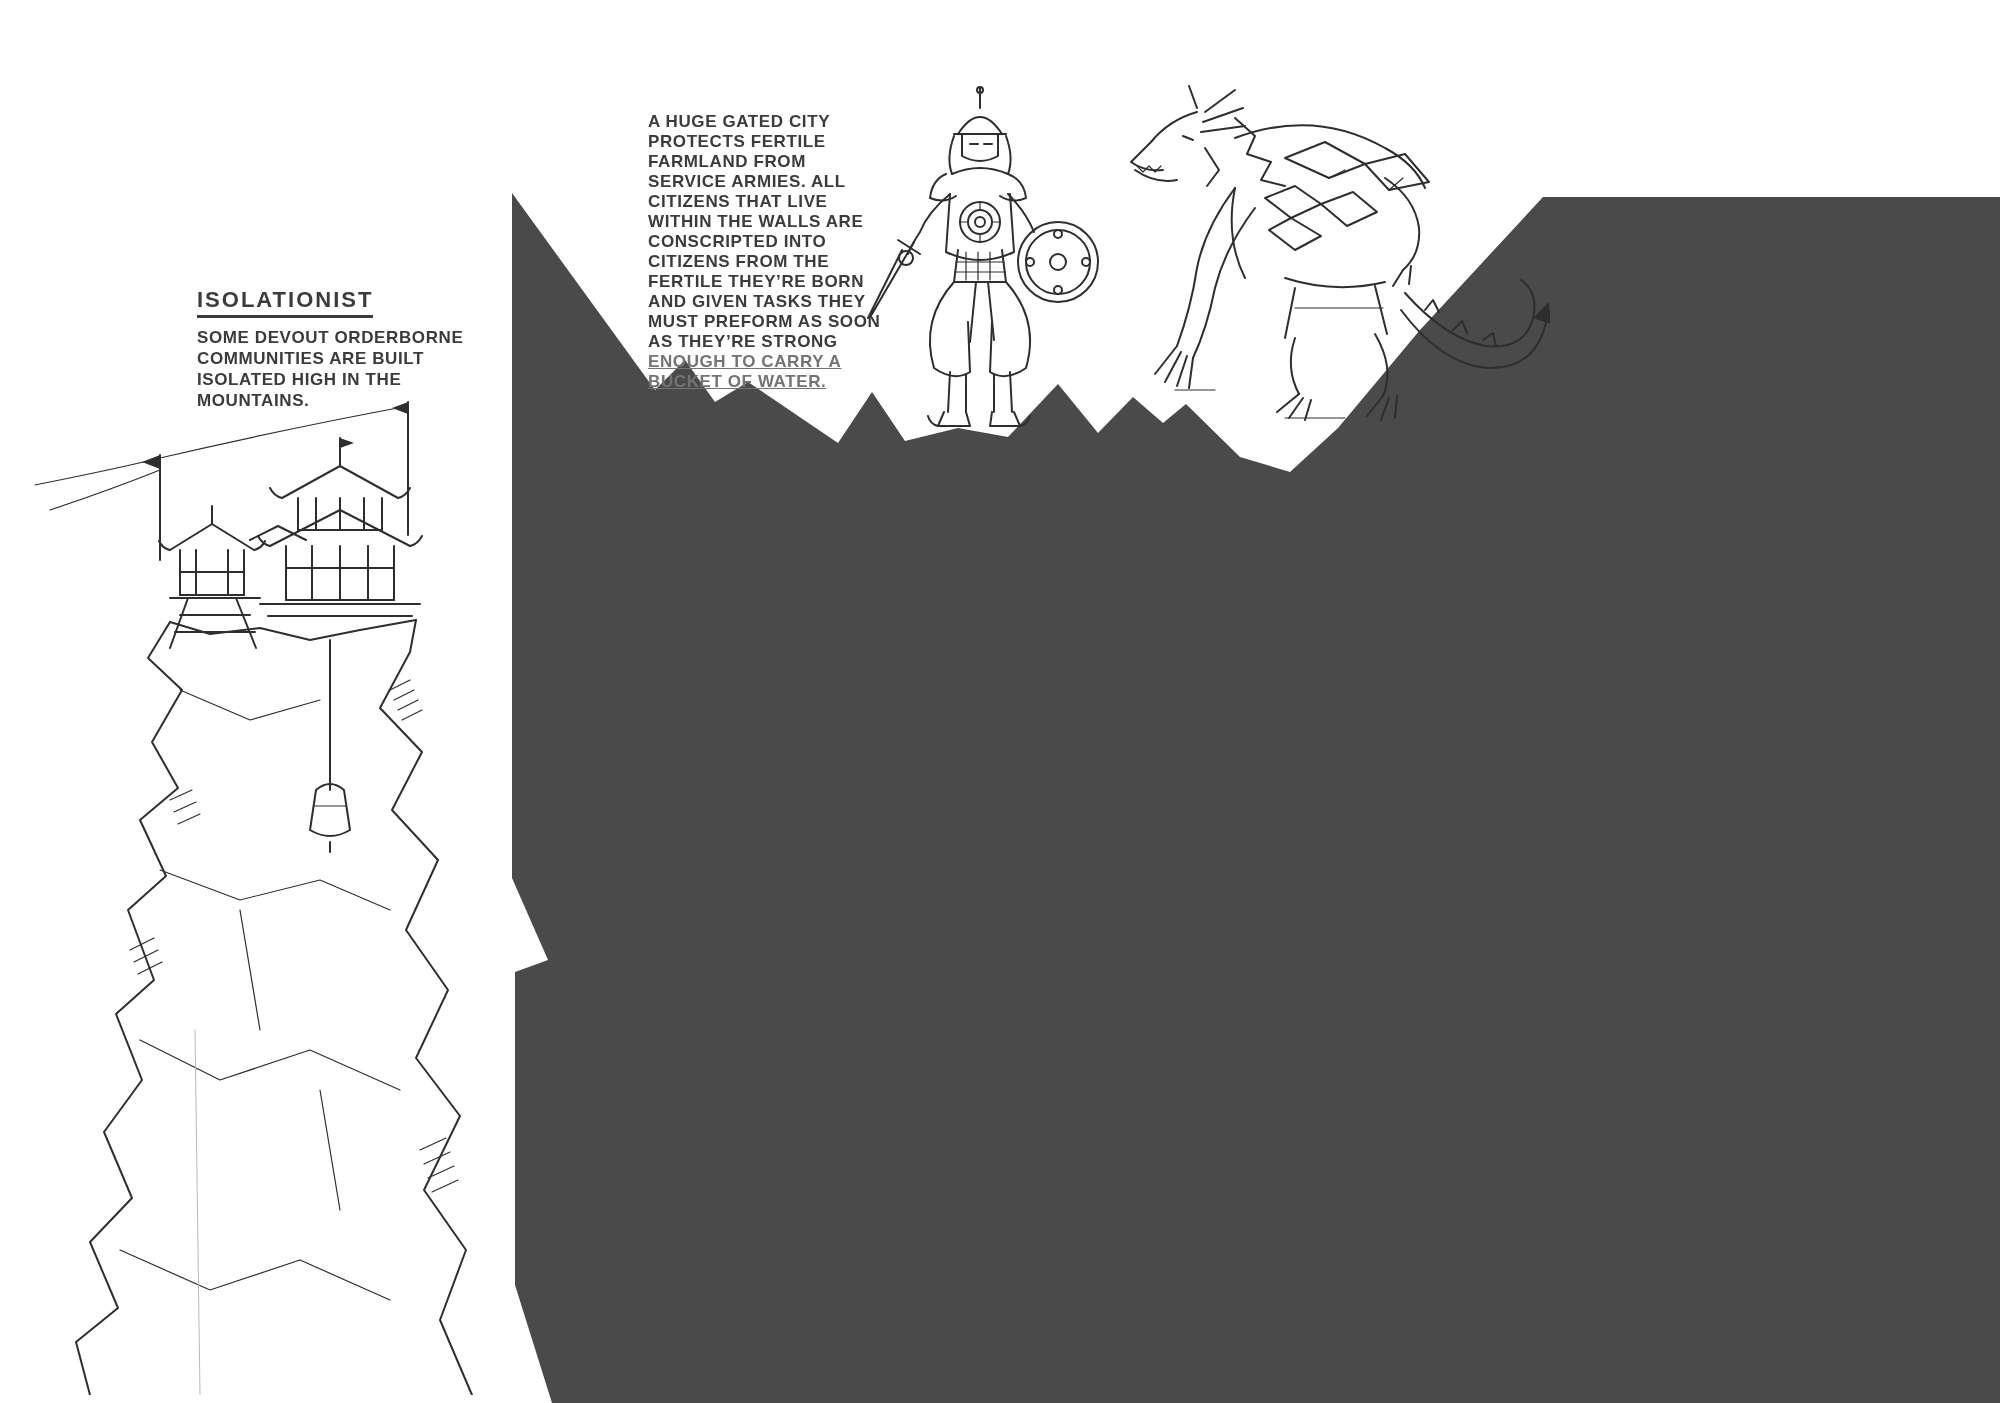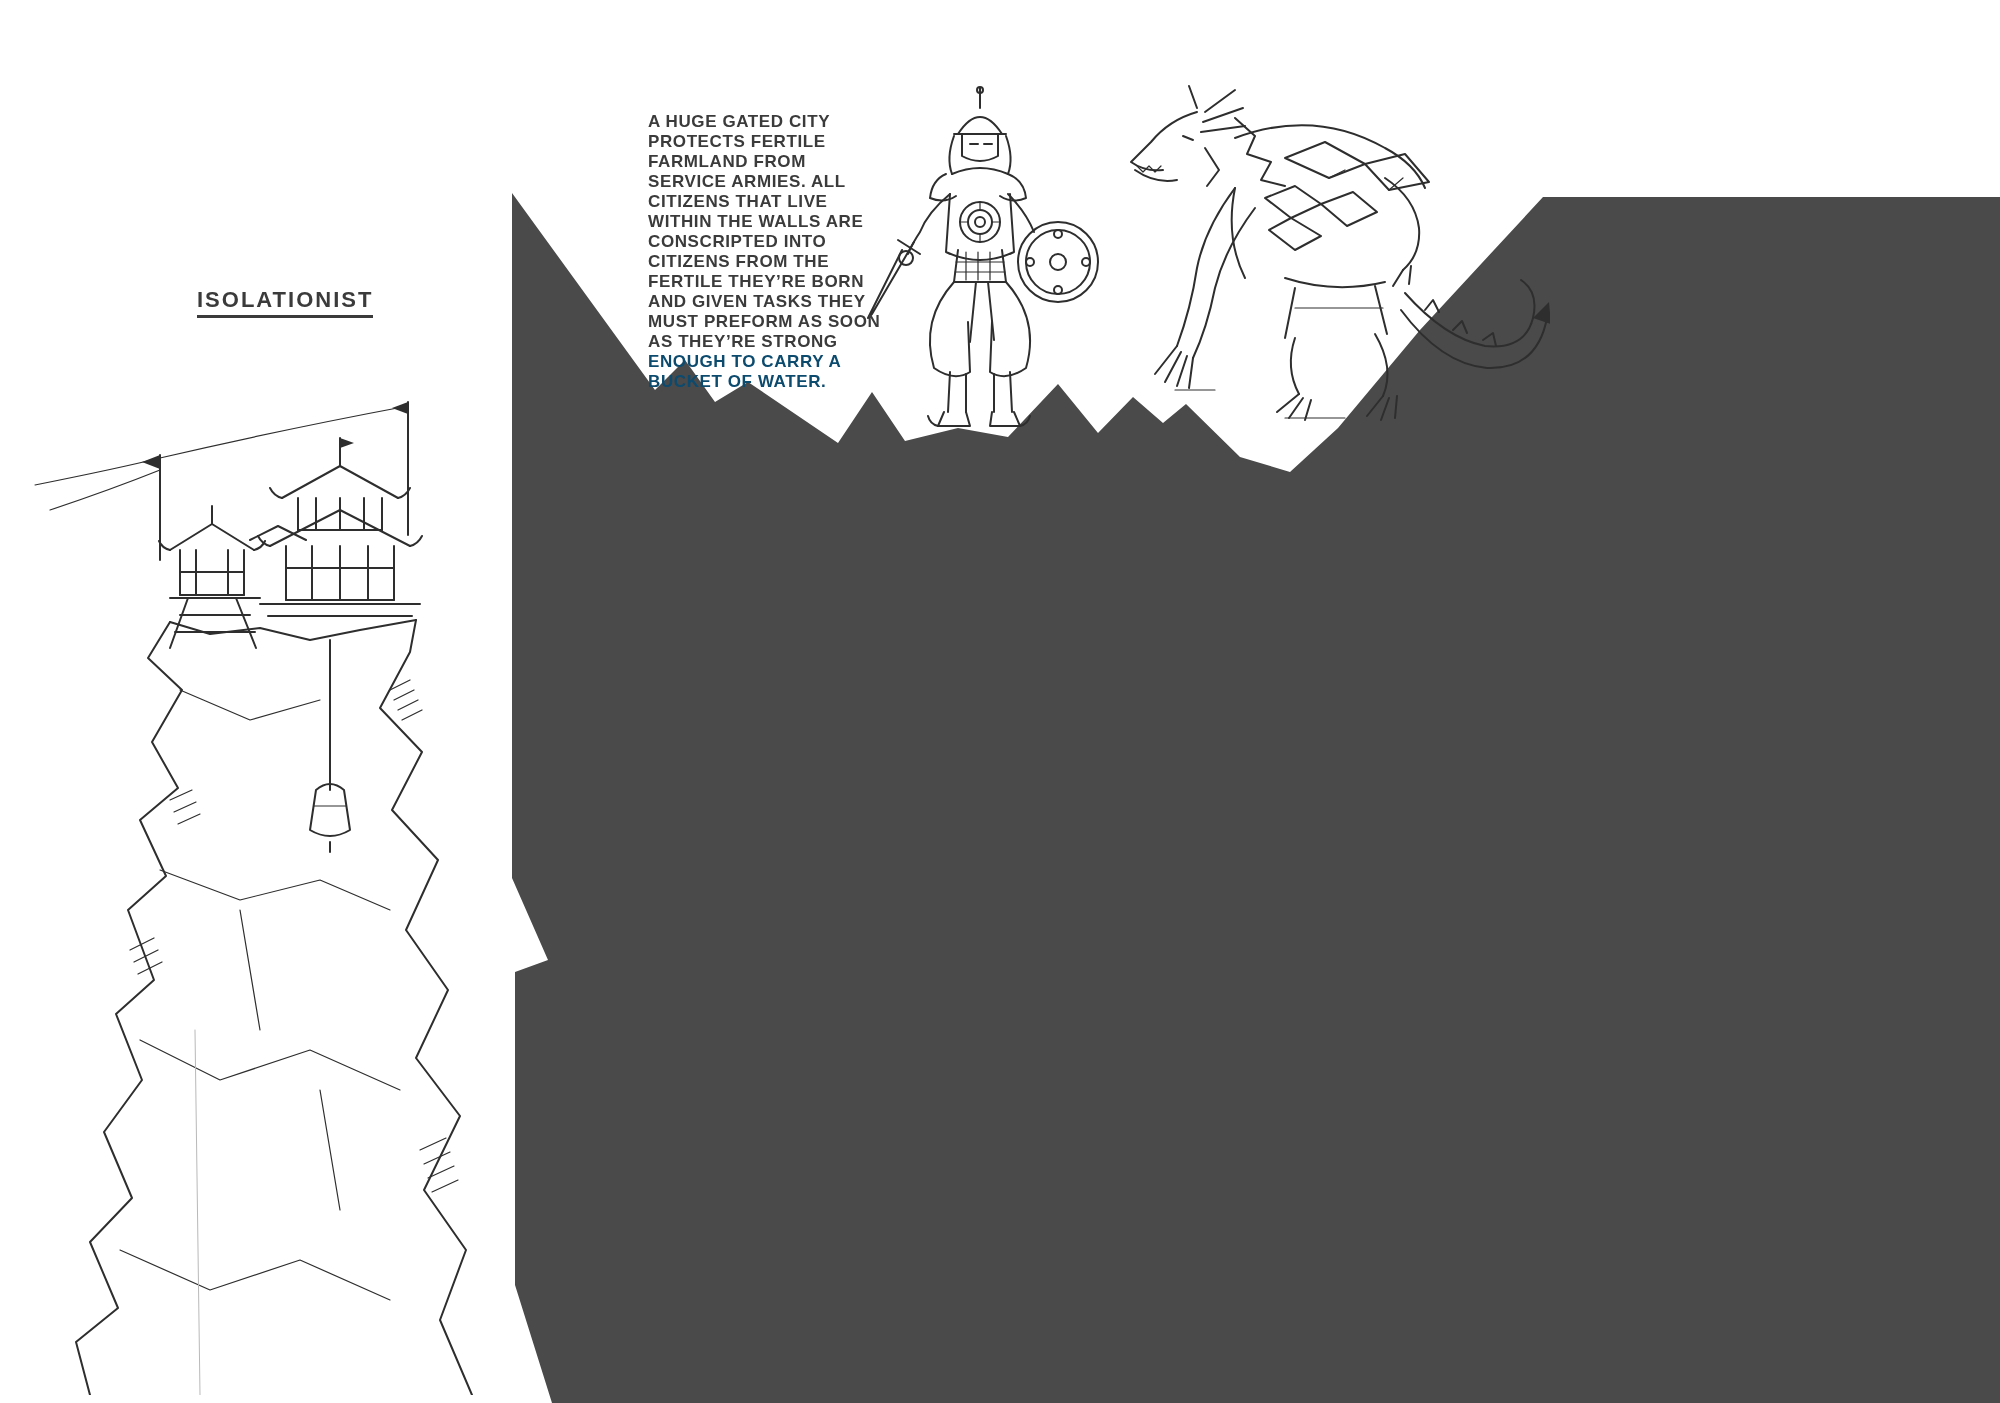--- a/index.html
+++ b/index.html
@@ -20,21 +20,21 @@
     letter-spacing:0.6px;
   }
   .heading{
     font-size:22px;letter-spacing:2px;display:inline-block;
     border-bottom:3px solid #3b3b3b;padding-bottom:2px;margin:0 4px 9px 0;
   }
   .lines div{white-space:nowrap;}
   #isolationist{left:197px;top:287px;font-size:17px;}
   #isolationist .lines{line-height:21px;}
   #gated-city{left:648px;top:112px;font-size:17px;line-height:20px;}
-  #gated-city .faded div{color:#0c4a6e;}
+  #gated-city .faded div{color:#737373;text-decoration:underline;}
   #military{left:1268px;top:22px;font-size:17px;line-height:21px;}
 </style>
 </head>
 <body>
 
 <div class="page">
 
   <svg class="dark-shape" width="2000" height="1403" viewBox="0 0 2000 1403">
     <polygon fill="#4a4a4a" points="
       512,193 655,390 685,360 715,402 748,382 838,443 872,392 905,441
@@ -193,20 +193,26 @@
     <path d="M320,215 Q360,260 400,268 Q440,272 448,240 Q454,214 436,202"></path>
     <path d="M316,232 Q356,286 402,290 Q452,292 462,240"></path>
     <path class="fill" d="M448,240 L464,224 L466,246 Z"></path>
     <path d="M340,232 l8,-10 l6,12 M368,252 l9,-9 l5,12 M398,262 l10,-7 l3,13"></path>
 
     <path class="thin" d="M90,312 h40 M200,340 h60"></path>
   </svg>
 
   <div class="textblock" id="isolationist">
     <h2 class="heading">ISOLATIONIST</h2>
+    <div class="lines">
+        <div>SOME DEVOUT ORDERBORNE</div>
+        <div>COMMUNITIES ARE BUILT</div>
+        <div>ISOLATED HIGH IN THE</div>
+        <div>MOUNTAINS.</div>
+      </div>
   </div>
 
   <div class="textblock" id="gated-city">
     <div class="lines">
         <div>A HUGE GATED CITY</div>
         <div>PROTECTS FERTILE</div>
         <div>FARMLAND FROM</div>
         <div>SERVICE ARMIES. ALL</div>
         <div>CITIZENS THAT LIVE</div>
         <div>WITHIN THE WALLS ARE</div>

